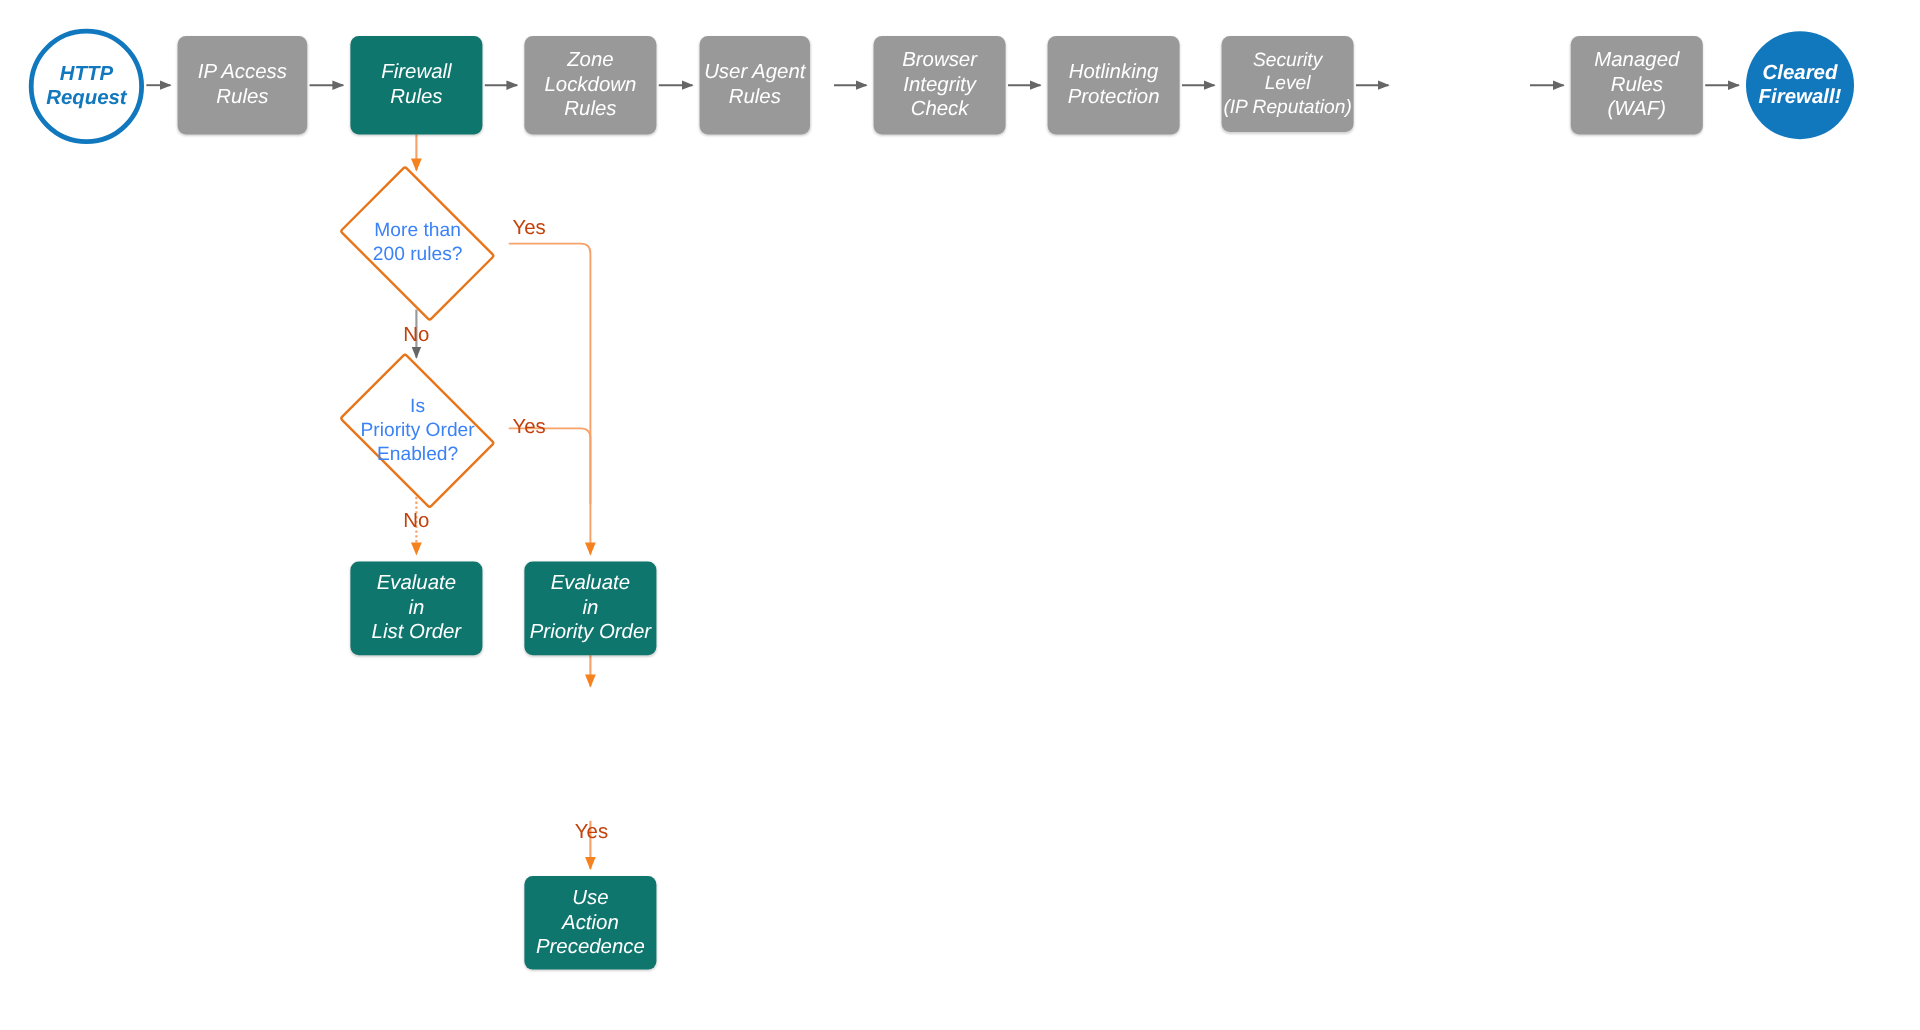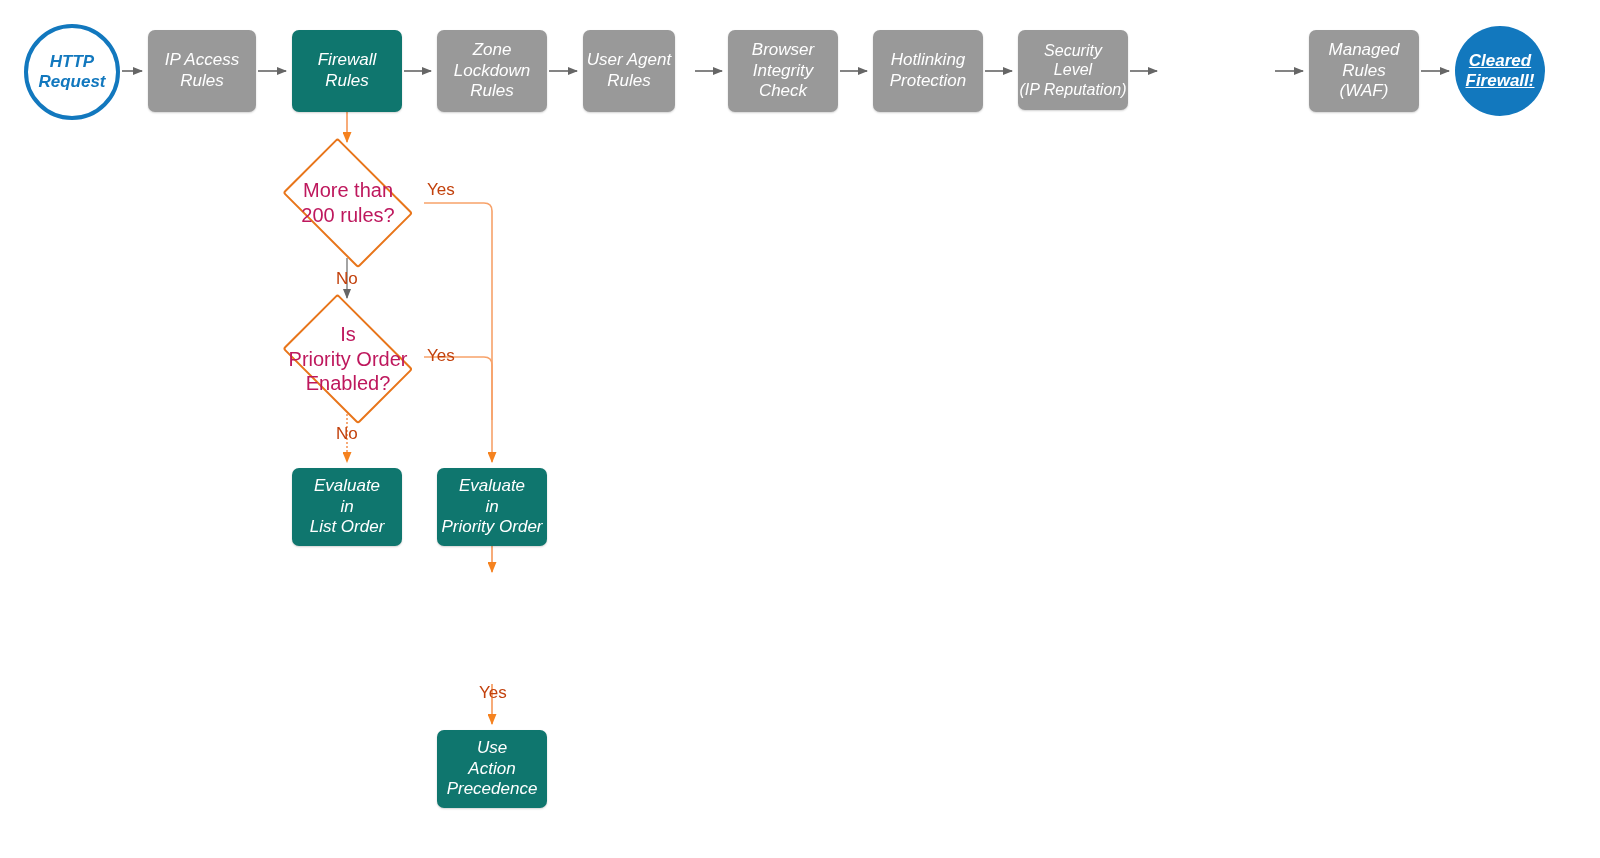--- a/index.html
+++ b/index.html
@@ -81,22 +81,22 @@
     height: 70.7%;
     transform: translate(-50%, -50%) rotate(45deg);
     border: 2px solid #e8751a;
     background: #ffffff;
     border-radius: 3px;
     box-sizing: border-box;
   }
   .diamond .dlabel {
     position: relative;
     z-index: 2;
-    font-size: 20px;
-    color: #be185d;
+    font-size: 16px;
+    color: #3b82f6;
     line-height: 1.24;
     white-space: pre-line;
   }
 
   
   .edge-label {
     position: absolute;
     font-size: 17px;
     color: #c2410c;
     background: transparent;
@@ -197,21 +197,21 @@
 (IP Reputation)</span>
   </div>
 
 
   <div class="node box gray" style="left:1309px;top:30px;width:110px;height:82px;">
     <span>Managed
 Rules
 (WAF)</span>
   </div>
 
-  <div class="node circle filled" style="left:1455px;top:26px;width:90px;height:90px;text-decoration:underline;">
+  <div class="node circle filled" style="left:1455px;top:26px;width:90px;height:90px;">
     <span>Cleared
 Firewall!</span>
   </div>
 
   <div class="node diamond" style="left:272px;top:148px;width:152px;height:110px;">
     <span class="dshape"></span>
     <span class="dlabel">More than
 200 rules?</span>
   </div>
 

